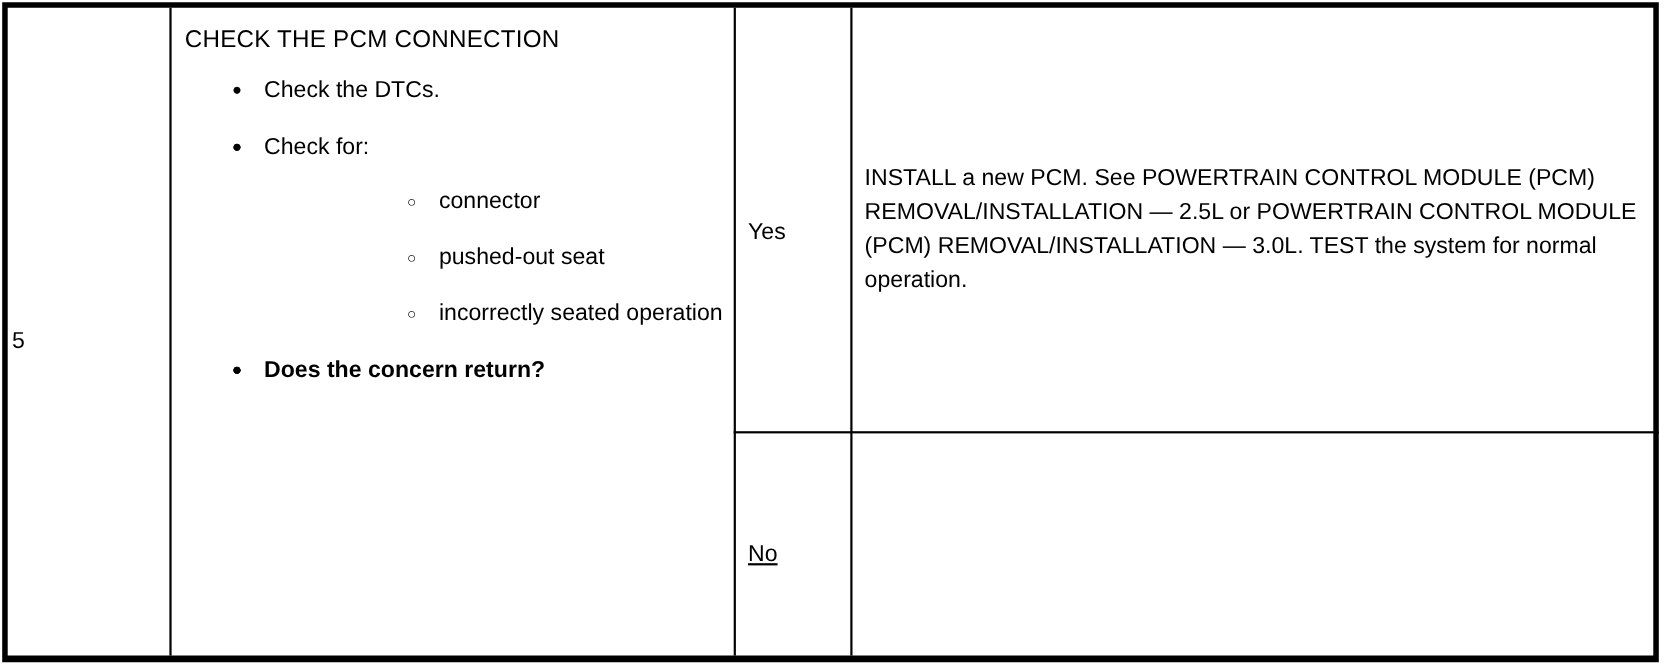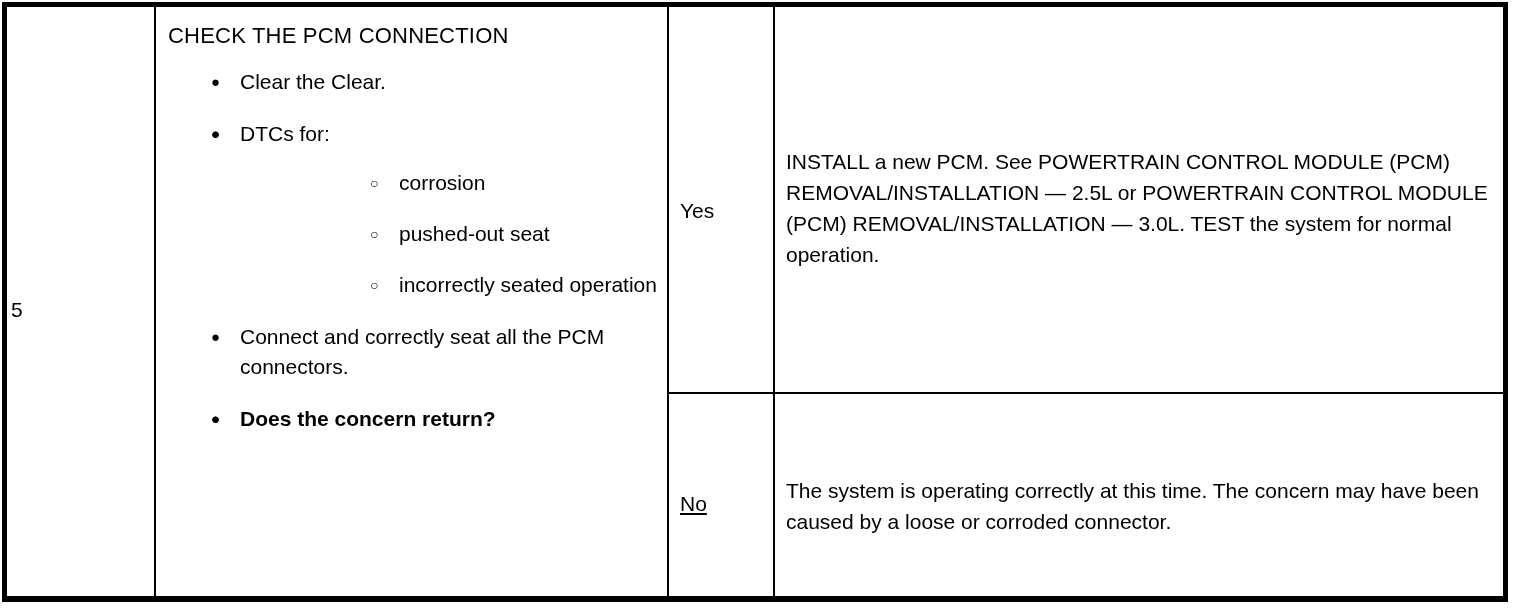--- a/index.html
+++ b/index.html
@@ -171,50 +171,49 @@
       <div class="step-number">5</div>
     </div>
 
     <div class="procedure-cell">
       <div class="procedure-title">CHECK THE PCM CONNECTION</div>
 
       <div class="bullet-list">
 
         <div class="bullet-item">
           <span class="marker">●</span>
-          <span>Clear the Clear.</span>
-        </div>
-
-        <div class="bullet-item">
-          <span class="marker">●</span>
-        </div>
-
-        <div class="bullet-item">
-          <span class="marker">●</span>
-          <span>DTCs for:</span>
+          <span>Check the DTCs.</span>
+        </div>
+
+        <div class="bullet-item">
+          <span class="marker">●</span>
+        </div>
+
+        <div class="bullet-item">
+          <span class="marker">●</span>
+          <span>Check for:</span>
 
           <div class="sub-list">
             <div class="sub-item">
               <span class="marker">○</span>
-              <span>corrosion</span>
+              <span>connector</span>
             </div>
             <div class="sub-item">
               <span class="marker">○</span>
               <span>pushed-out seat</span>
             </div>
             <div class="sub-item">
               <span class="marker">○</span>
               <span>incorrectly seated operation</span>
             </div>
           </div>
         </div>
 
         <div class="bullet-item">
           <span class="marker">●</span>
-          <span>Connect and correctly seat all the PCM connectors.</span>
         </div>
 
         <div class="bullet-item">
           <span class="marker">●</span>
         </div>
 
         <div class="bullet-item bold">
           <span class="marker">●</span>
           <span>Does the concern return?</span>
         </div>
@@ -223,16 +222,15 @@
     </div>
 
     <div class="answer-cell answer-yes">
       <div class="answer-label">Yes</div>
     </div>
     <div class="answer-cell answer-no">
       <div class="answer-label">No</div>
     </div>
 
     <div class="result-cell result-yes">INSTALL a new PCM. See POWERTRAIN CONTROL MODULE (PCM) REMOVAL/INSTALLATION — 2.5L or POWERTRAIN CONTROL MODULE (PCM) REMOVAL/INSTALLATION — 3.0L. TEST the system for normal operation.</div>
-    <div class="result-cell result-no">The system is operating correctly at this time. The concern may have been caused by a loose or corroded connector.</div>
 
   </div>
 </div>
 
 </body></html>

